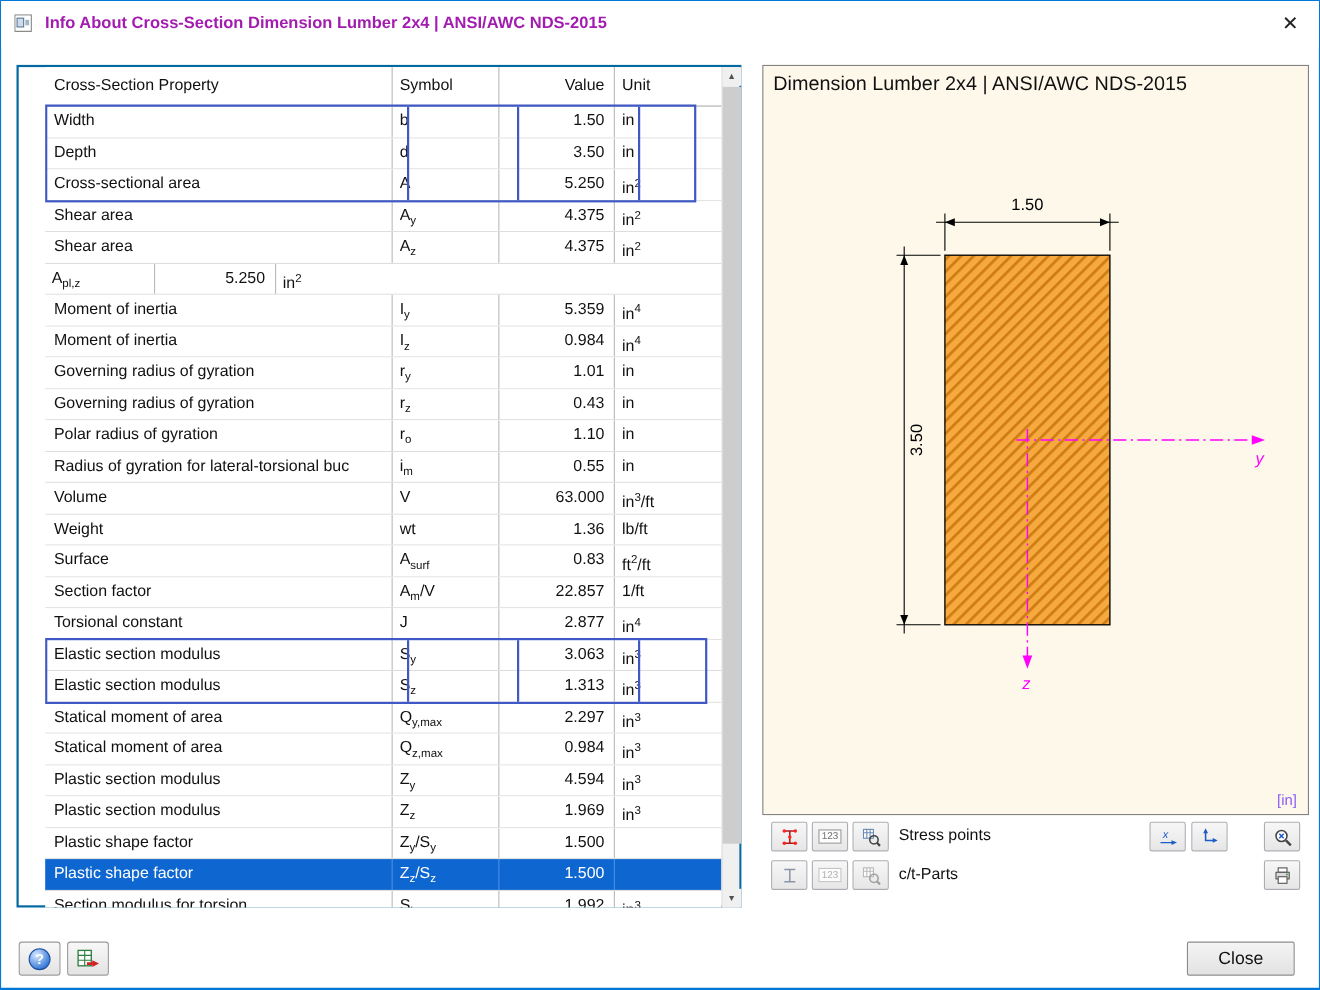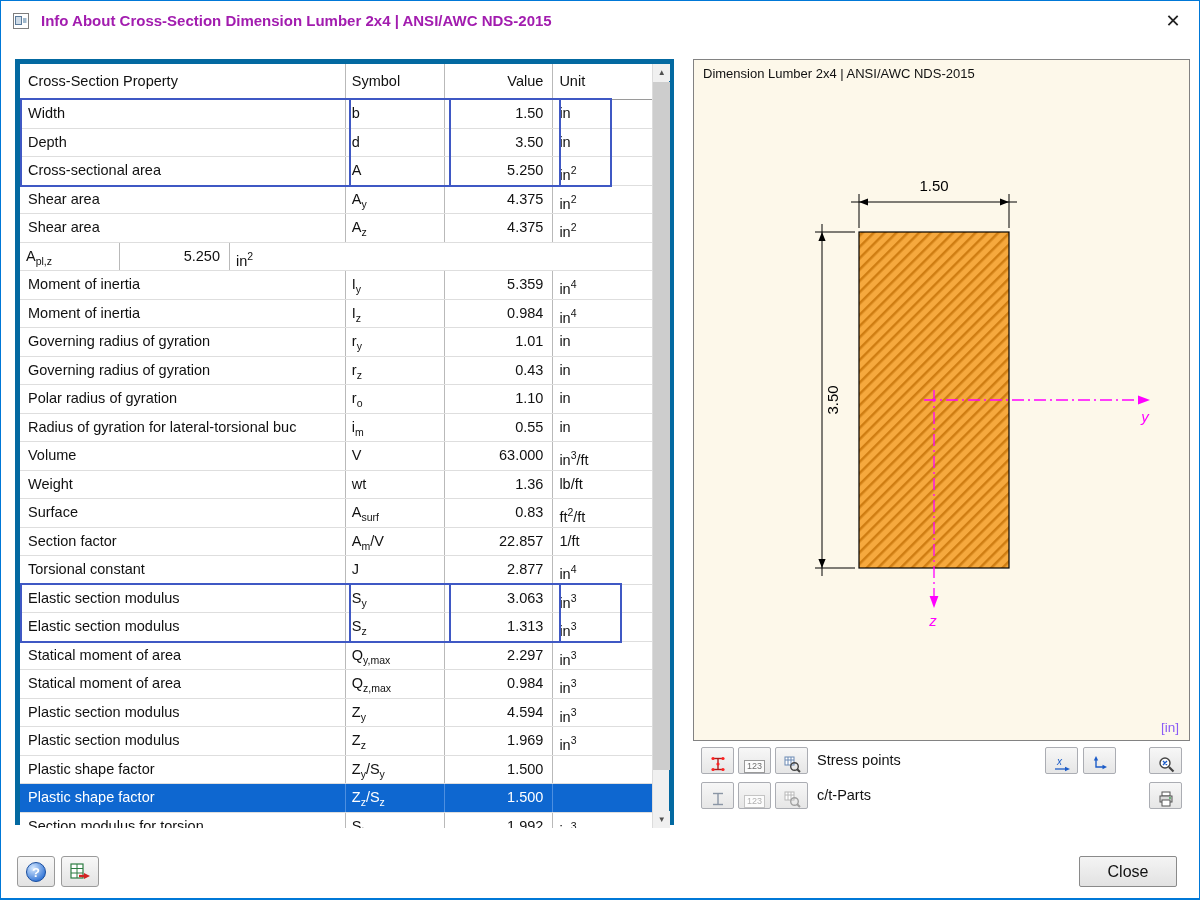--- a/index.html
+++ b/index.html
@@ -7,22 +7,22 @@
        font-family:"Liberation Sans", sans-serif;-webkit-font-smoothing:antialiased;}
   #window{position:absolute;left:0;top:0;width:1198px;height:897px;background:#ffffff;
           border:1px solid #0078d7;border-bottom-width:2px;}
   
   .titlebar{position:absolute;left:0;top:0;right:0;height:42px;background:#ffffff;}
   .dlg-icon{position:absolute;left:12px;top:12px;width:16px;height:16px;}
   .title{position:absolute;left:40px;top:11px;font-size:15px;font-weight:700;color:#a21caf;white-space:nowrap;}
   .close-x{position:absolute;right:10px;top:5px;width:32px;height:30px;border:none;background:transparent;
            font-size:18px;color:#222;cursor:pointer;display:flex;align-items:center;justify-content:center;padding:0;}
   
-  .tablewrap{position:absolute;left:14px;top:58px;width:659px;height:766px;border:5px solid #0369a1;
-             box-sizing:border-box;display:flex;background:#fff;}
+  .tablewrap{position:absolute;left:14px;top:58px;width:659px;height:766px;border:2px solid #0369a1;
+             box-sizing:border-box;display:flex;background:#fff;padding-left:24px;}
   .grid{position:relative;width:640px;height:764px;overflow:hidden;}
   .trow{display:flex;height:28.5px;box-sizing:border-box;border-bottom:1px solid #dedede;background:#fff;}
   .trow.head{height:36px;border-bottom:1px solid #9a9a9a;}
   .tc{box-sizing:border-box;height:100%;padding:0 6px;font-size:14.5px;color:#111;
       white-space:nowrap;overflow:hidden;line-height:27px;border-right:1px solid #b9b9b9;}
   .c0{width:330px;padding-left:8px;}
   .c1{width:100px;}
   .c2{width:110px;text-align:right;padding-right:9px;}
   .c3{width:100px;border-right:none;}
   .head .tc{line-height:34px;color:#111;}
@@ -36,26 +36,26 @@
   
   .sbar{position:relative;width:17px;height:764px;background:#f0f0f0;border-left:1px solid #dcdcdc;box-sizing:border-box;}
   .sb-btn{position:absolute;left:0;width:17px;height:17px;background:#f0f0f0;color:#505050;
           font-size:8px;text-align:center;line-height:17px;}
   .sb-btn.up{top:0;}
   .sb-btn.down{bottom:0;}
   .sb-thumb{position:absolute;left:0;top:18px;width:17px;height:688px;background:#cdcdcd;}
   
   .panel{position:absolute;left:692px;top:58px;width:497px;height:682px;box-sizing:border-box;
          border:1px solid #828282;background:#fdf8ea;}
-  .panel-title{position:absolute;left:9px;top:6px;font-size:13px;color:#111;}
+  .panel-title{position:absolute;left:9px;top:6px;font-size:18px;color:#111;}
   .draw{position:absolute;left:0;top:0;}
   .unit-note{position:absolute;right:10px;bottom:5px;font-size:13.5px;color:#8b5cf6;}
   
   .tbtn{position:absolute;width:33px;height:27px;box-sizing:border-box;border:1px solid #abadb3;
-        background:linear-gradient(#f7f7f7,#e6e6e6);display:flex;align-items:flex-end;justify-content:center;
+        background:linear-gradient(#f7f7f7,#e6e6e6);display:flex;align-items:center;justify-content:center;
         border-radius:2px;padding:0;cursor:pointer;}
   .tlabel{position:absolute;font-size:14.5px;color:#111;}
   .num123{font-size:9px;color:#707070;border:1px solid #9a9a9a;padding:0 2px;background:#fcfcfc;line-height:11px;}
   .num123.dis{color:#b0b0b0;border-color:#c4c4c4;}
   
   .fbtn{position:absolute;width:38px;height:31px;box-sizing:border-box;border:1px solid #9a9a9a;
         background:linear-gradient(#f8f8f8,#e3e3e3);border-radius:3px;display:flex;align-items:center;
         justify-content:center;cursor:pointer;padding:0;}
   .close-btn{position:absolute;left:1078px;top:855px;width:98px;height:31px;box-sizing:border-box;
         border:1px solid #8a8a8a;background:linear-gradient(#f4f4f4,#e2e2e2);border-radius:2px;

